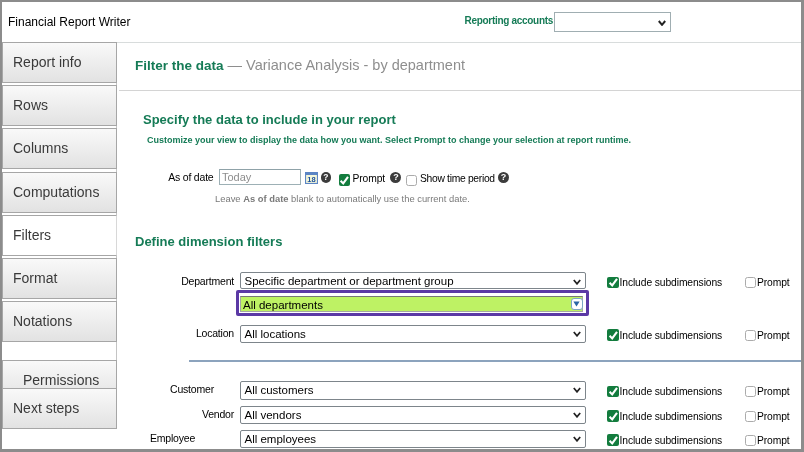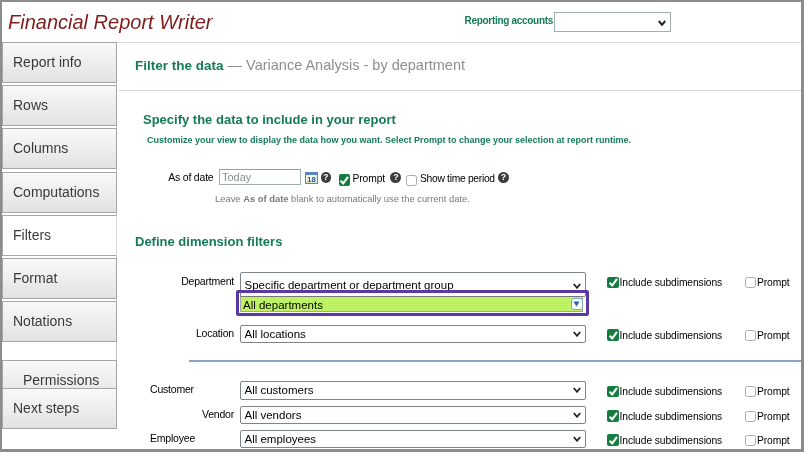--- a/index.html
+++ b/index.html
@@ -18,21 +18,21 @@
 .cb.off { background:#fff; border:1px solid #ababab; width:11px; height:11px; border-radius:2.5px; }
 .cb svg { position:absolute; left:0.5px; top:0.5px; }
 .qi { position:absolute; width:11px; height:11px; background:#3c3c3c; border-radius:50%;
   color:#fff; font-size:9px; font-weight:bold; text-align:center; line-height:11.5px; }
 .lbl { position:absolute; font-size:10.5px; letter-spacing:-0.2px; color:#000; line-height:1.1; }
 .clbl { position:absolute; font-size:10.3px; letter-spacing:-0.1px; color:#000; line-height:1.1; }
 </style>
 </head>
 <body>
 
-  <div class="abs" style="left:8px; top:11.5px; font-size:20px; line-height:21px; color:#7f1d1d;font-style:italic;">Financial Report Writer</div>
+  <div class="abs" style="left:8px; top:11.5px; font-size:12px; line-height:21px; color:#000000;">Financial Report Writer</div>
   <div class="abs green" style="left:383px; top:15px; width:170px; text-align:right; font-size:10px; letter-spacing:-0.3px; font-weight:bold; line-height:1.2;">Reporting accounts</div>
   <div class="abs" style="left:554px; top:12.3px; width:116.5px; height:20px; background:#fff; border:1px solid #a0aeb2;">
     <svg class="abs" style="right:3.5px; top:7px;" width="8" height="6">
       <path d="M0.8 1 L4 4.8 L7.2 1" stroke="#222" stroke-width="2" fill="none"></path>
     </svg>
   </div>
 
   <div class="abs" style="left:116px; top:42px; width:1px; height:407px; background:#c4c4c4;"></div>
 
   <div class="abs" style="left:117px; top:41.5px; right:3px; height:1px; background:#d8dcdc;"></div>
@@ -74,21 +74,21 @@
   <div class="clbl" style="left:352.5px; top:173px;">Prompt</div>
   <div class="qi" style="left:390.4px; top:171.5px;">?</div>
   <div class="cb off" style="left:406px; top:174.8px;"></div>
   <div class="clbl" style="left:420px; top:173px; letter-spacing:-0.3px;">Show time period</div>
   <div class="qi" style="left:498px; top:171.5px;">?</div>
   <div class="abs" style="left:215px; top:194px; font-size:9.4px; line-height:1; color:#7a7a7a;">Leave <b>As of date</b> blank to automatically use the current date.</div>
 
   <div class="abs green" style="left:135px; top:235px; font-size:13px; line-height:1; font-weight:bold;">Define dimension filters</div>
 
   <div class="lbl" style="left:150px; top:275.5px; width:84px; text-align:right;">Department</div>
-  <div class="sel" style="left:239.5px; top:272px; height:25px;">Specific department or department group
+  <div class="sel" style="left:239.5px; top:272px; height:17px;">Specific department or department group
     <svg class="chev" style="margin-top:-1.5px;" width="8" height="6">
       <path d="M0.8 1 L4 4.8 L7.2 1" stroke="#222" stroke-width="1.75" fill="none"></path>
     </svg></div>
   <div class="cb on" style="left:607.3px; top:276.6px;">
     <svg width="10.5" height="10.5" viewBox="0 0 10.5 10.5">
       <path d="M1.6 5.8 L4.2 8.4 L9 1.9" stroke="#fff" stroke-width="2.1" fill="none"></path>
     </svg>
   </div>
   <div class="clbl" style="left:619.5px; top:277px;">Include subdimensions</div>
   <div class="cb off" style="left:745px; top:277.2px;"></div>
@@ -111,21 +111,21 @@
     <svg width="10.5" height="10.5" viewBox="0 0 10.5 10.5">
       <path d="M1.6 5.8 L4.2 8.4 L9 1.9" stroke="#fff" stroke-width="2.1" fill="none"></path>
     </svg>
   </div>
   <div class="clbl" style="left:619.5px; top:329.5px;">Include subdimensions</div>
   <div class="cb off" style="left:745px; top:329.7px;"></div>
   <div class="clbl" style="left:757px; top:329.5px;">Prompt</div>
 
   <div class="abs" style="left:189px; top:360.3px; width:613px; height:2px; background:#8ca3bd;"></div>
 
-  <div class="lbl" style="left:150px; top:384px; width:84px; text-align:left;">Customer</div>
+  <div class="lbl" style="left:150px; top:384px; width:84px; text-align:center;">Customer</div>
   <div class="sel" style="left:239.5px; top:381px;">All customers
     <svg class="chev" width="8" height="6">
       <path d="M0.8 1 L4 4.8 L7.2 1" stroke="#222" stroke-width="1.75" fill="none"></path>
     </svg></div>
   <div class="cb on" style="left:607.3px; top:385.6px;">
     <svg width="10.5" height="10.5" viewBox="0 0 10.5 10.5">
       <path d="M1.6 5.8 L4.2 8.4 L9 1.9" stroke="#fff" stroke-width="2.1" fill="none"></path>
     </svg>
   </div>
   <div class="clbl" style="left:619.5px; top:386px;">Include subdimensions</div>

